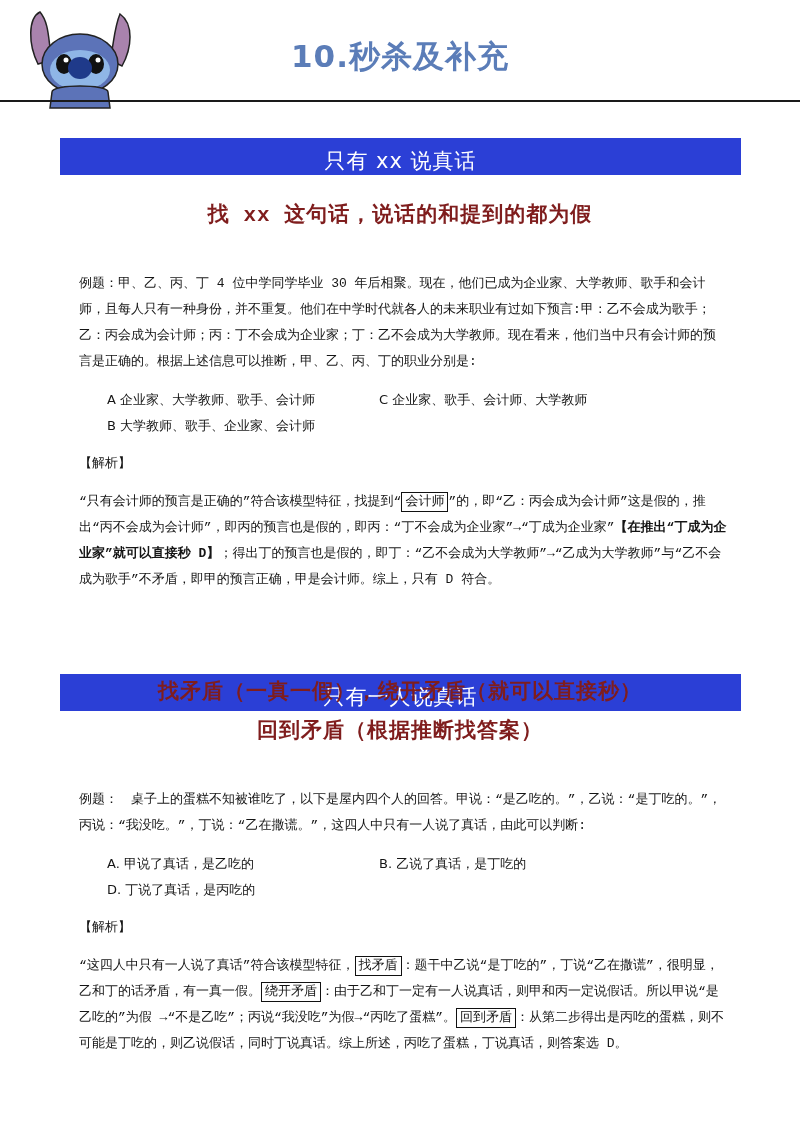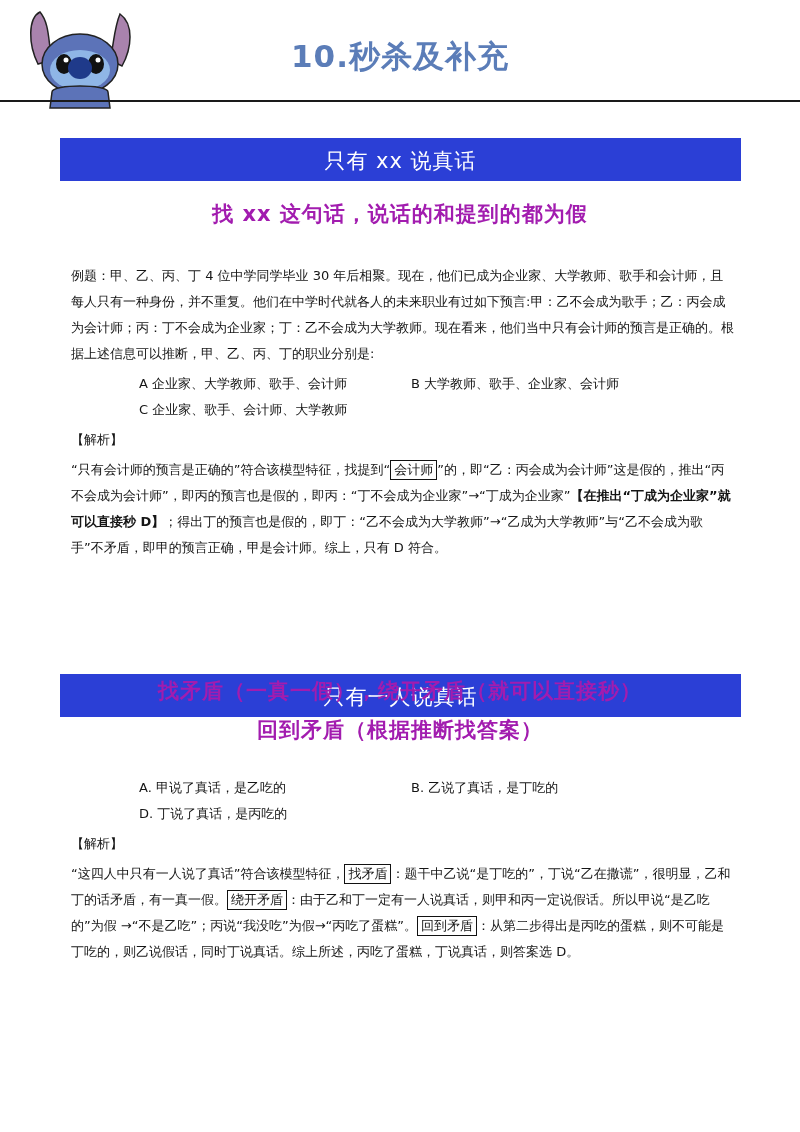--- a/index.html
+++ b/index.html
@@ -11,35 +11,35 @@
     .header { position: absolute; left: 0; top: 0; width: 784px; height: 110px; }
     .mascot { position: absolute; left: 22px; top: 4px; width: 120px; height: 106px; }
     .page-title {
       position: absolute; left: 0; top: 36px; width: 800px; text-align: center;
       font-size: 31px; font-weight: bold; color: #5b7db8; letter-spacing: 1px;
     }
     .header-rule {
       position: absolute; left: 0; top: 100px; width: 800px; height: 2px; background: #1a1a1a;
     }
     .banner {
-      position: absolute; left: 60px; width: 681px; height: 43px;
+      position: absolute; left: 60px; width: 681px; height: 37px;
       background: #2b3fd6; color: #ffffff; text-align: center;
       font-size: 21px; line-height: 47px; letter-spacing: 1px;
     }
     .subhead {
       position: absolute; left: 0; width: 800px; text-align: center;
-      color: #a21caf; font-weight: bold; font-size: 21px; letter-spacing: 1px;
+      color: #7f1d1d; font-weight: bold; font-size: 21px; letter-spacing: 1px; font-family: Liberation Mono, monospace;
     }
     .block {
       position: absolute; left: 67px; width: 672px;
       font-size: 13px; line-height: 26px; color: #151515;
     }
-    .block p { margin: 4px; }
+    .block p { margin: 12px; font-family: Liberation Mono, monospace; }
     .opts { display: grid; grid-template-columns: 272px 280px; padding-left: 40px; }
-    .opts span { white-space: nowrap; margin-left: 32px; }
+    .opts span { white-space: nowrap; }
     .boxed {
       border: 1.5px solid #111; padding: 0 3px; line-height: 18px; display: inline-block;
     }
     .bold { font-weight: bold; }
     .lbl { margin-left: -4px; }
   </style>
 </head>
 <body>
 
 <div class="header">
@@ -61,32 +61,33 @@
   <div class="header-rule"></div>
 </div>
 
 <div class="banner" style="top:138px;">只有 xx 说真话</div>
 <div class="subhead" style="top:200px;">找 xx 这句话，说话的和提到的都为假</div>
 
 <div class="block" style="top:259px;">
   <p>例题：甲、乙、丙、丁 4 位中学同学毕业 30 年后相聚。现在，他们已成为企业家、大学教师、歌手和会计师，且每人只有一种身份，并不重复。他们在中学时代就各人的未来职业有过如下预言:甲：乙不会成为歌手；乙：丙会成为会计师；丙：丁不会成为企业家；丁：乙不会成为大学教师。现在看来，他们当中只有会计师的预言是正确的。根据上述信息可以推断，甲、乙、丙、丁的职业分别是:</p>
   <div class="opts">
     <span>A 企业家、大学教师、歌手、会计师</span>
+    <span>C 企业家、歌手、会计师、大学教师</span>
     <span>B 大学教师、歌手、企业家、会计师</span>
-    <span>C 企业家、歌手、会计师、大学教师</span>
   </div>
   <p class="lbl">【解析】</p>
   <p><span>“只有会计师的预言是正确的”符合该模型特征，找提到“</span><span class="boxed">会计师</span><span>”的，即“乙：丙会成为会计师”这是假的，推出“丙不会成为会计师”，即丙的预言也是假的，即丙：“丁不会成为企业家”→“丁成为企业家”</span><span class="bold">【在推出“丁成为企业家”就可以直接秒 D】</span><span>；得出丁的预言也是假的，即丁：“乙不会成为大学教师”→“乙成为大学教师”与“乙不会成为歌手”不矛盾，即甲的预言正确，甲是会计师。综上，只有 D 符合。</span></p>
 </div>
 
 <div class="banner" style="top:642px;margin-top:32px;">只有一人说真话</div>
 <div class="subhead" style="top:677px;">找矛盾（一真一假），绕开矛盾（就可以直接秒）</div>
 <div class="subhead" style="top:716px;">回到矛盾（根据推断找答案）</div>
 
 <div class="block" style="top:775px;">
+  <p>例题：　桌子上的蛋糕不知被谁吃了，以下是屋内四个人的回答。甲说：“是乙吃的。”，乙说：“是丁吃的。”，丙说：“我没吃。”，丁说：“乙在撒谎。”，这四人中只有一人说了真话，由此可以判断:</p>
   <div class="opts">
     <span>A. 甲说了真话，是乙吃的</span>
     <span>B. 乙说了真话，是丁吃的</span>
     <span>D. 丁说了真话，是丙吃的</span>
   </div>
   <p class="lbl">【解析】</p>
   <p><span>“这四人中只有一人说了真话”符合该模型特征，</span><span class="boxed">找矛盾</span><span>：题干中乙说“是丁吃的”，丁说“乙在撒谎”，很明显，乙和丁的话矛盾，有一真一假。</span><span class="boxed">绕开矛盾</span><span>：由于乙和丁一定有一人说真话，则甲和丙一定说假话。所以甲说“是乙吃的”为假 →“不是乙吃”；丙说“我没吃”为假→“丙吃了蛋糕”。</span><span class="boxed">回到矛盾</span><span>：从第二步得出是丙吃的蛋糕，则不可能是丁吃的，则乙说假话，同时丁说真话。综上所述，丙吃了蛋糕，丁说真话，则答案选 D。</span></p>
 </div>
 
 </body></html>

